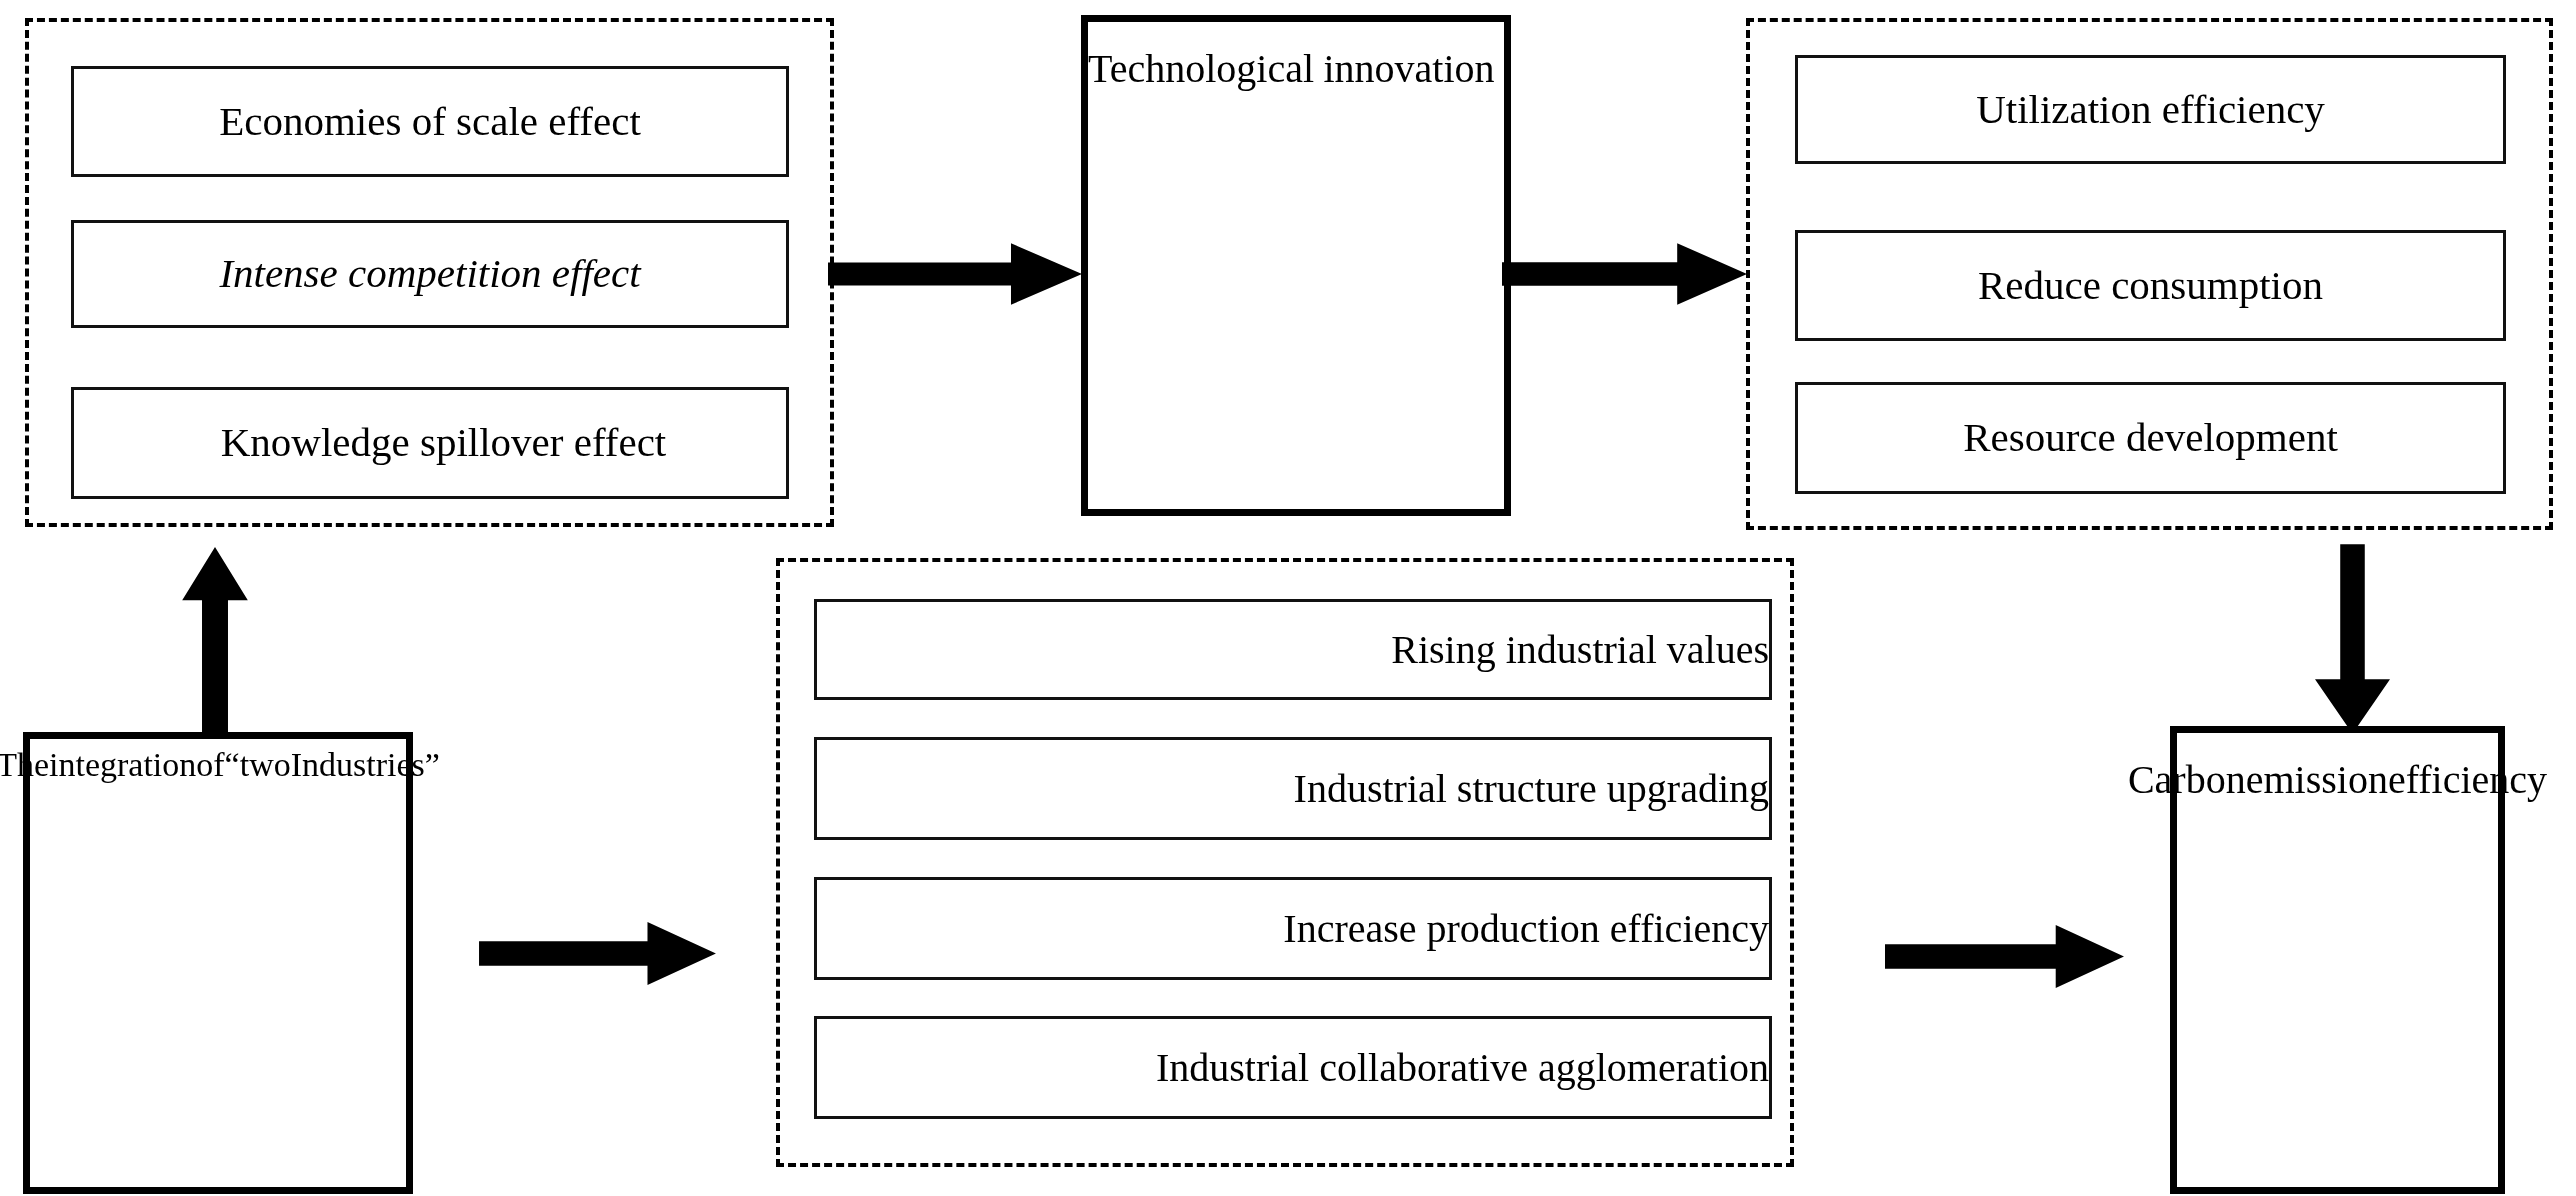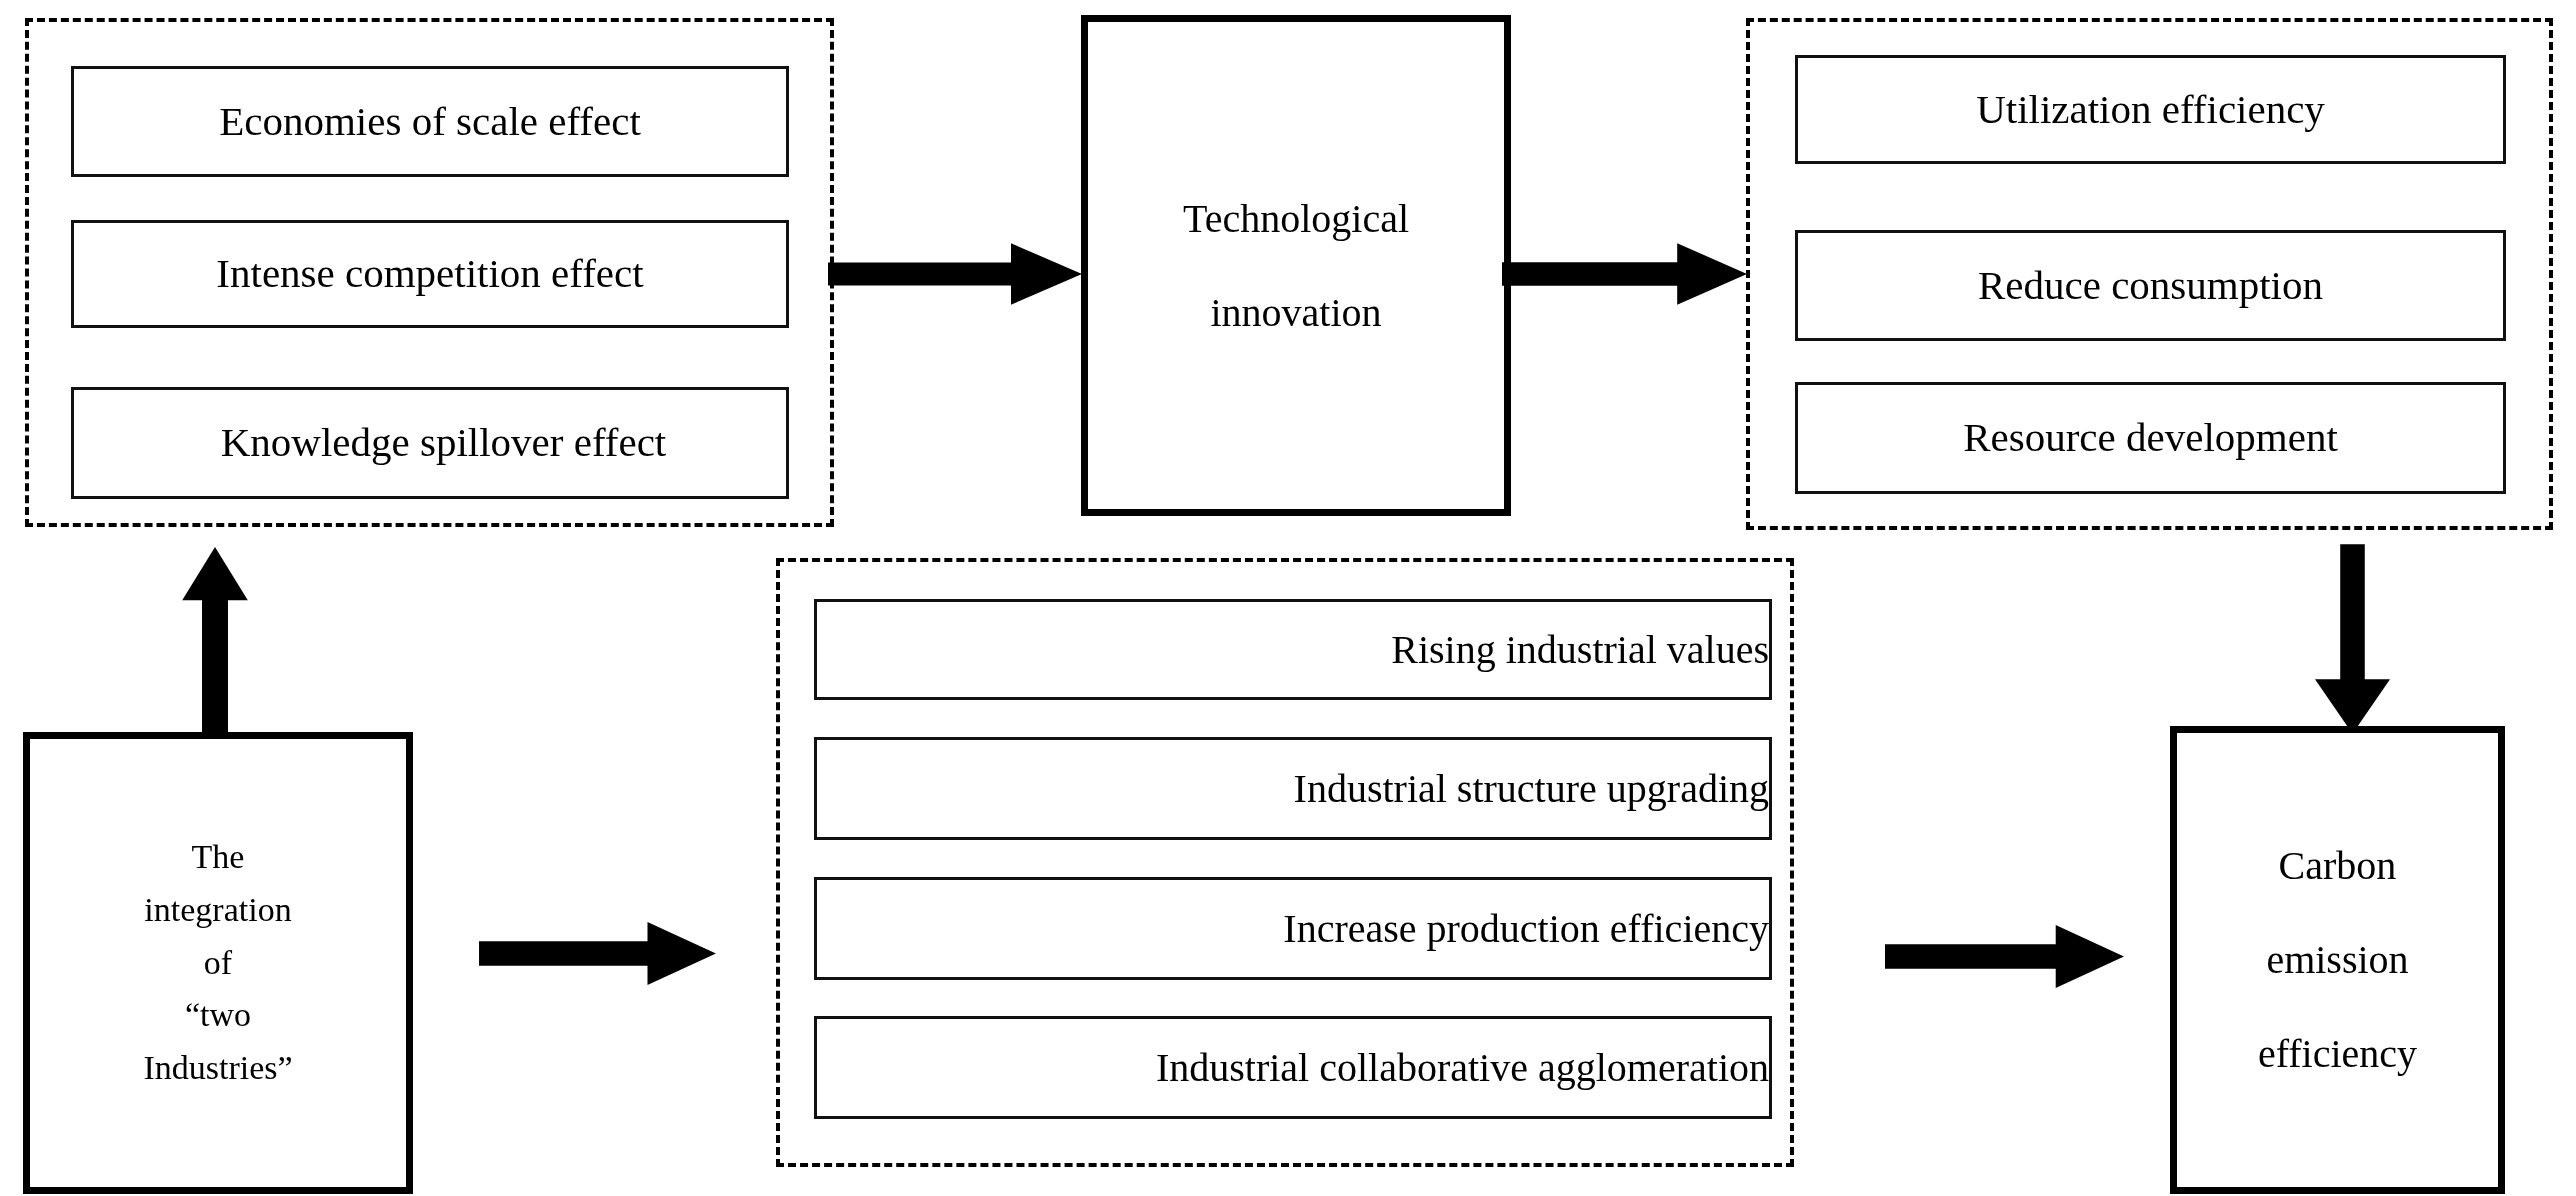--- a/index.html
+++ b/index.html
@@ -38,21 +38,21 @@
     line-height: 1.1;
   }
 
   
   .node-thick {
     position: absolute;
     box-sizing: border-box;
     border: 7.5px solid #000000;
     background: #ffffff;
     display: flex;
-    flex-direction: column;
+    flex-direction: row;
     align-items: flex-start;
     justify-content: center;
     text-align: center;
   }
   .node-thick .line {
     display: block;
     width: 100%;
   }
 
   .label-lg { font-size: 41px; }
@@ -71,21 +71,21 @@
 
 <div id="canvas">
 
   <div class="dashed-group" style="left:24.6px; top:18px; width:809px; height:509px;">
   </div>
 
   <div class="node-thin label-lg" style="left:71px; top:66px; width:718px; height:111px;">
     <span>Economies of scale effect</span>
   </div>
 
-  <div class="node-thin label-lg" style="left:71px; top:220px; width:718px; height:108px;">
+  <div class="node-thin label-lg" style="left:71px; top:220px; width:718px; height:108px;font-style:italic;">
     <span>Intense competition effect</span>
   </div>
 
   <div class="node-thin label-lg" style="left:71px; top:387px; width:718px; height:112px;padding-left:27px;">
     <span>Knowledge spillover effect</span>
   </div>
 
   <div class="arrow" style="left:828px; top:243px;">
     <svg width="254" height="62" viewBox="0 0 372 90">
       <polygon points="0,28 268,28 268,0 372,45 268,90 268,62 0,62" fill="#000000"></polygon>

